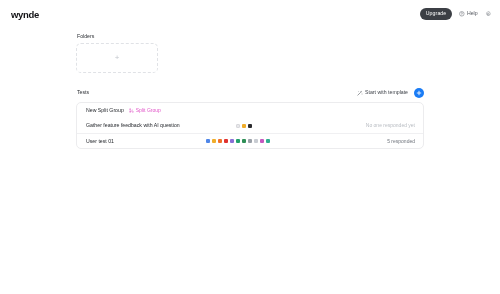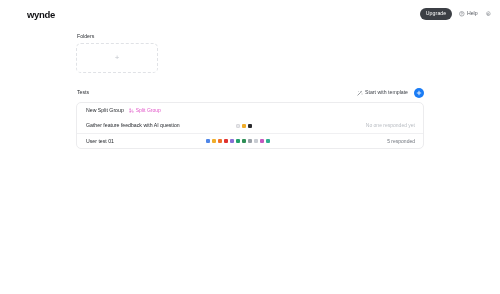--- a/index.html
+++ b/index.html
@@ -16,21 +16,21 @@
     width: 500px; height: 294px;
     background: #ffffff;
     overflow: hidden;
   }
 
   
   .topbar {
     position: absolute; top: 0; left: 0;
     width: 500px; height: 28px;
     display: flex; align-items: center;
-    padding: 0 9px 0 27px;
+    padding: 0 9px 0 11px;
   }
   .logo {
     font-size: 9.5px;
     font-weight: bold;
     letter-spacing: -0.35px;
     color: #111114;
   }
   .topbar-right {
     margin-left: auto;
     display: flex; align-items: center;

